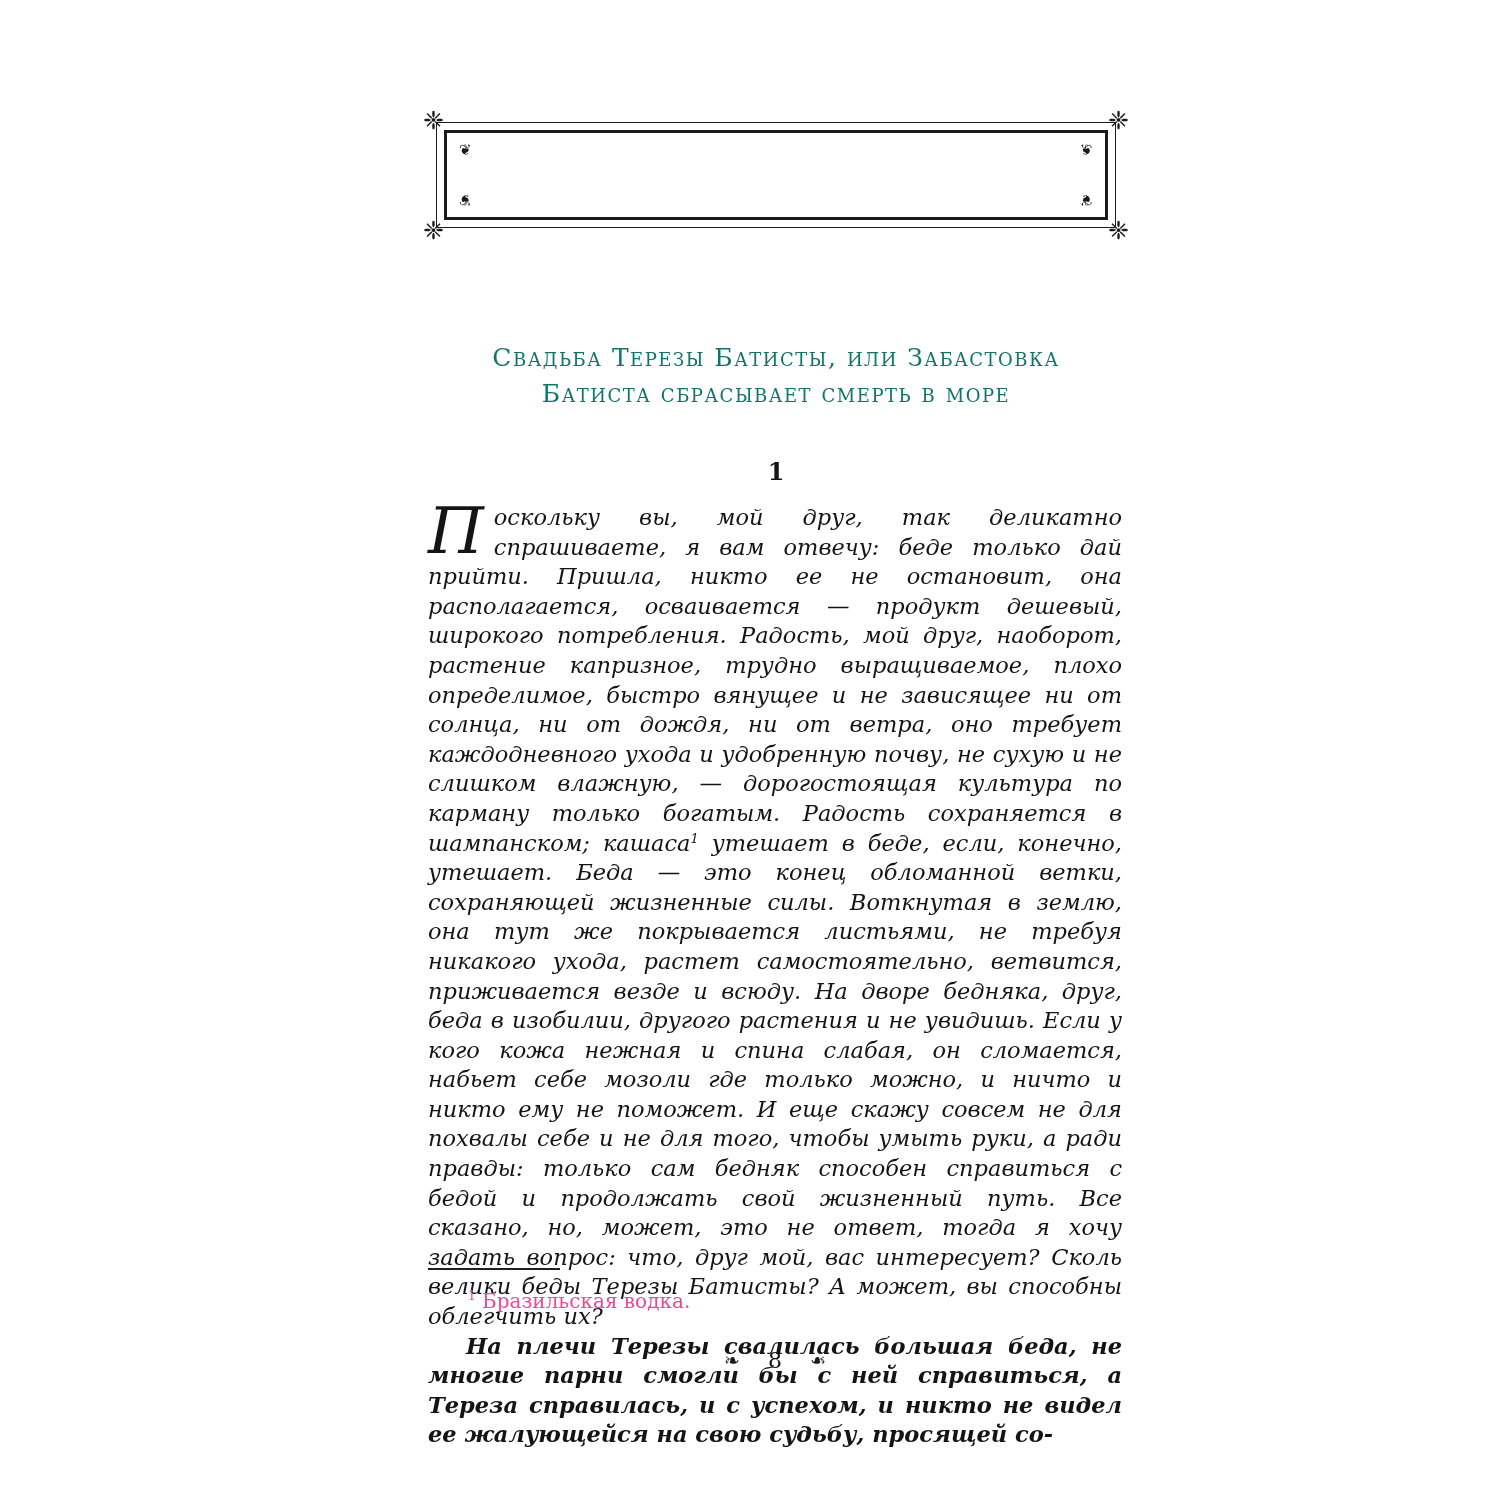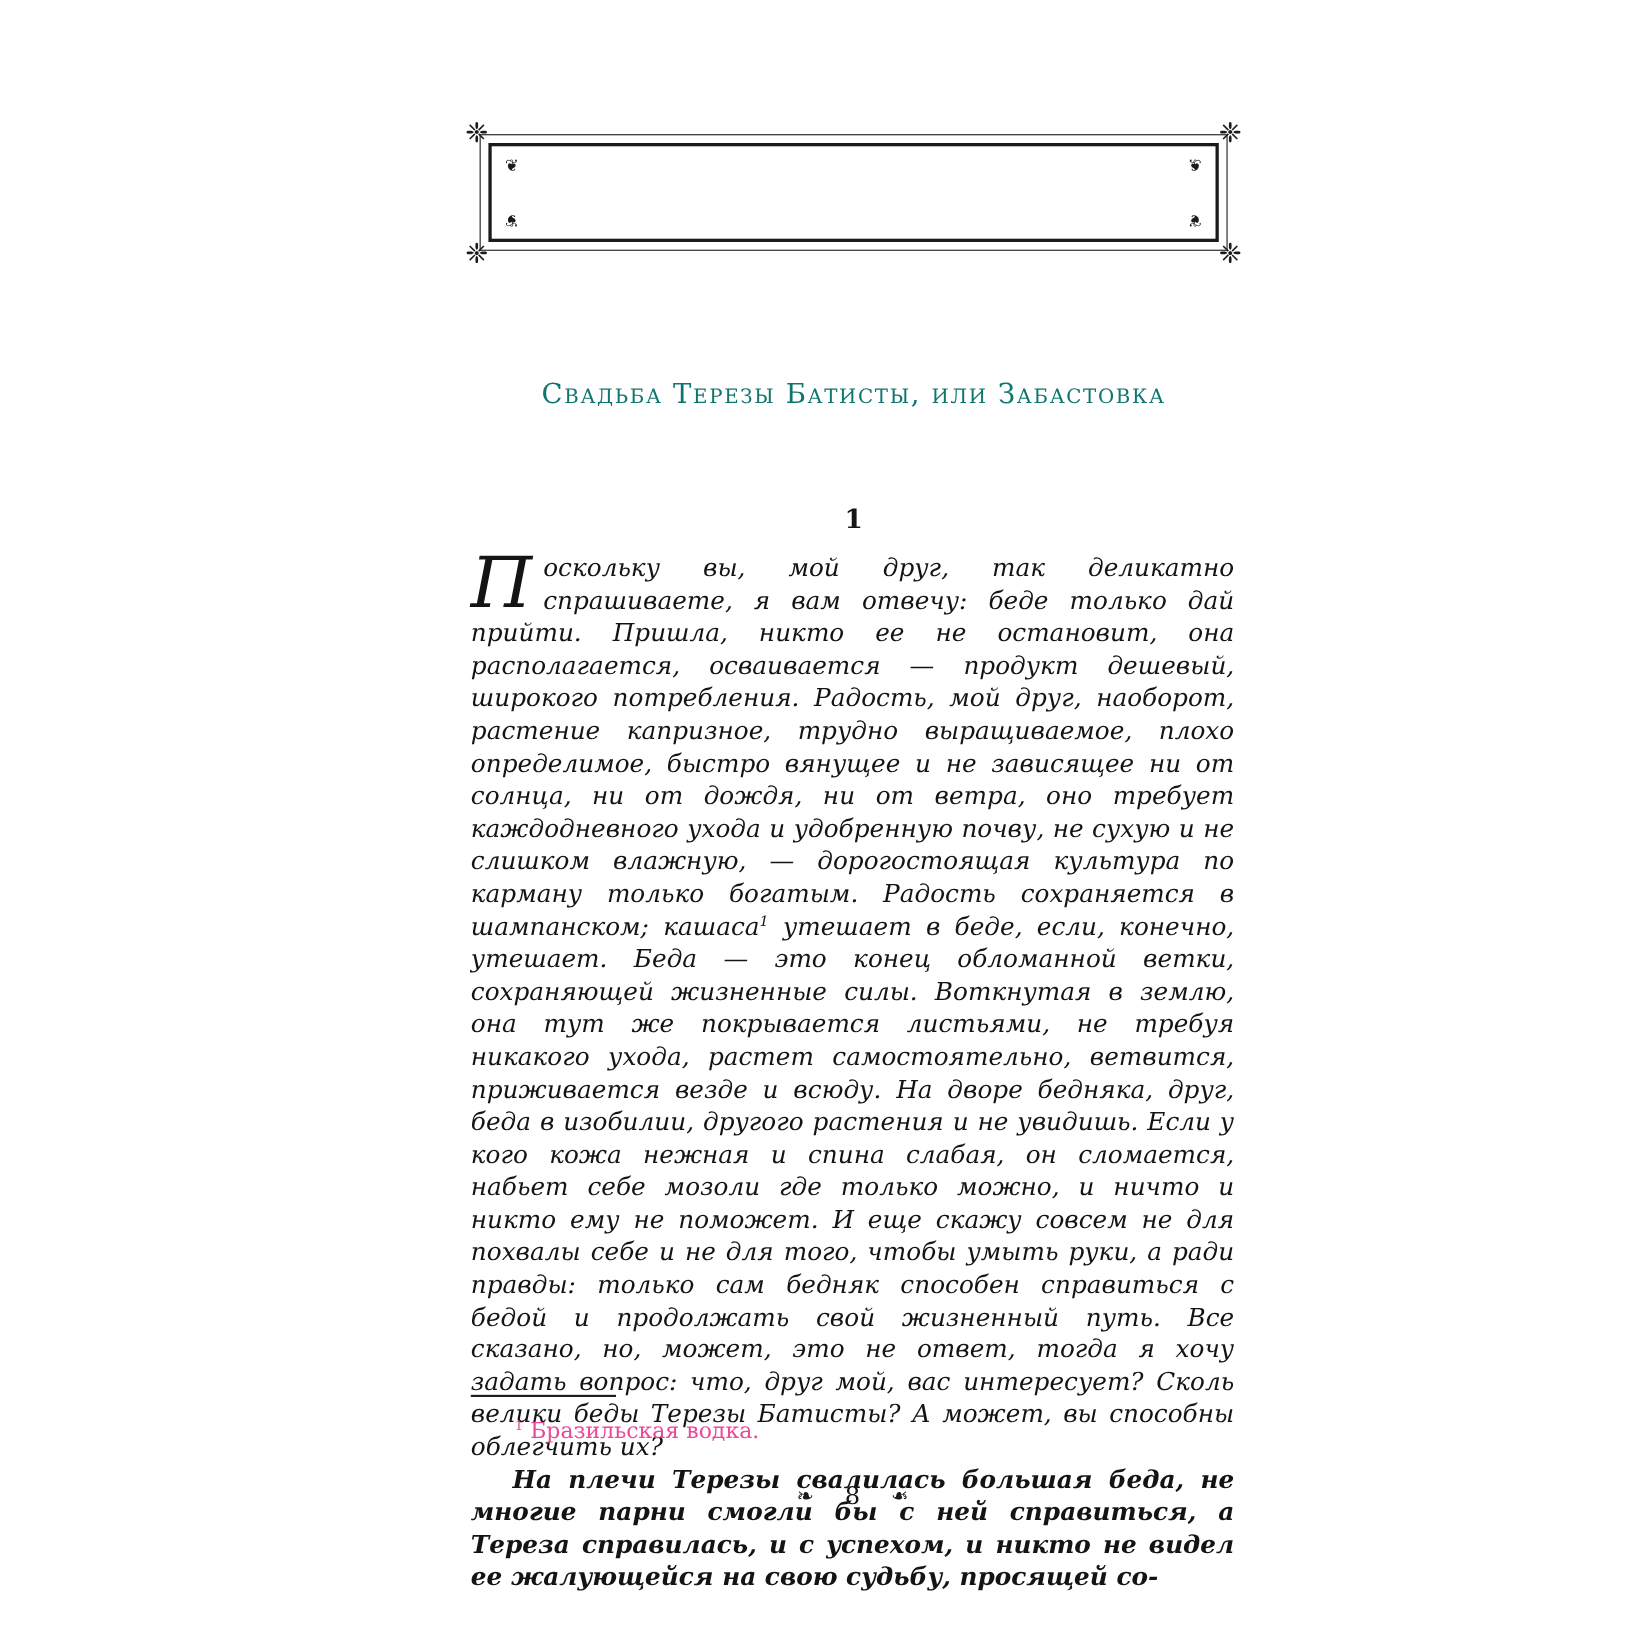--- a/index.html
+++ b/index.html
@@ -155,20 +155,21 @@
     <div class="frame-inner">
       <span class="scroll tl">❦</span>
       <span class="scroll tr">❦</span>
       <span class="scroll bl">❦</span>
       <span class="scroll br">❦</span>
     </div>
   </div>
 
   <h1 class="title">
     <div>Свадьба Терезы Батисты, или Забастовка</div>
+    <div>Батиста сбрасывает смерть в море</div>
   </h1>
 
   <div class="section-number">1</div>
 
   <div class="body-text">
     <p class="para first">
       <span class="dropcap">П</span><span>оскольку вы, мой друг, так деликатно спрашиваете, я вам отвечу: беде только дай прийти. Пришла, никто ее не остановит, она располагается, осваивается — продукт дешевый, широкого потребления. Радость, мой друг, наоборот, растение капризное, трудно выращиваемое, плохо определимое, быстро вянущее и не зависящее ни от солнца, ни от дождя, ни от ветра, оно требует каждодневного ухода и удобренную почву, не сухую и не слишком влажную, — дорогостоящая культура по карману только богатым. Радость сохраняется в шампанском; кашаса</span><sup class="fnref">1</sup><span> утешает в беде, если, конечно, утешает. Беда — это конец обломанной ветки, сохраняющей жизненные силы. Воткнутая в землю, она тут же покрывается листьями, не требуя никакого ухода, растет самостоятельно, ветвится, приживается везде и всюду. На дворе бедняка, друг, беда в изобилии, другого растения и не увидишь. Если у кого кожа нежная и спина слабая, он сломается, набьет себе мозоли где только можно, и ничто и никто ему не поможет. И еще скажу совсем не для похвалы себе и не для того, чтобы умыть руки, а ради правды: только сам бедняк способен справиться с бедой и продолжать свой жизненный путь. Все сказано, но, может, это не ответ, тогда я хочу задать вопрос: что, друг мой, вас интересует? Сколь велики беды Терезы Батисты? А может, вы способны облегчить их?</span>
     </p>
     <p class="para indent">На плечи Терезы свалилась большая беда, не многие парни смогли бы с ней справиться, а Тереза справилась, и с успехом, и никто не видел ее жалующейся на свою судьбу, просящей со-</p>
   </div>

